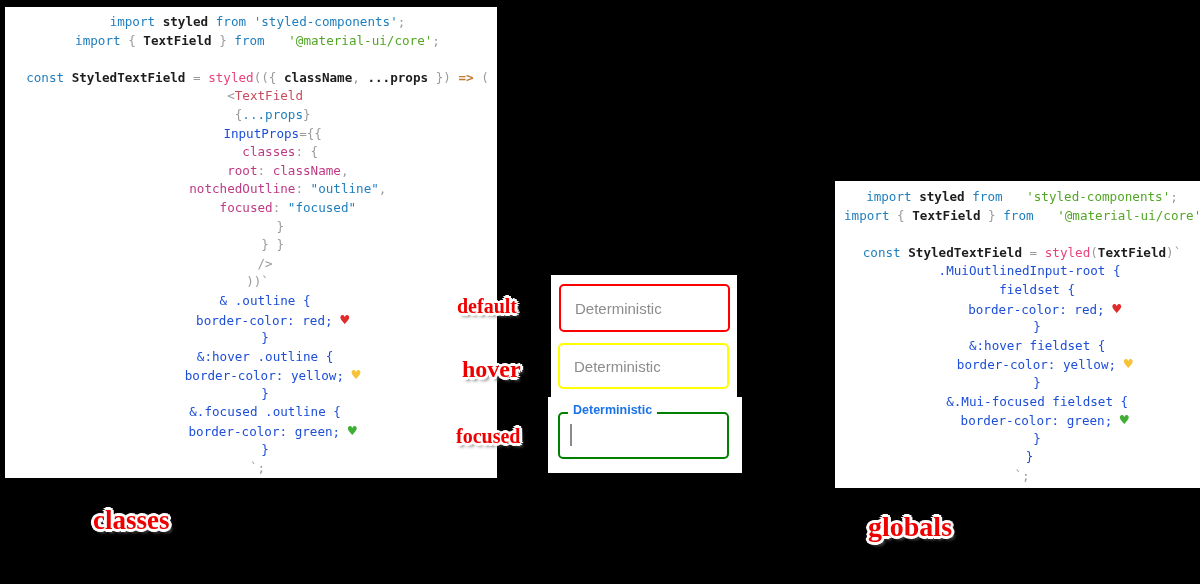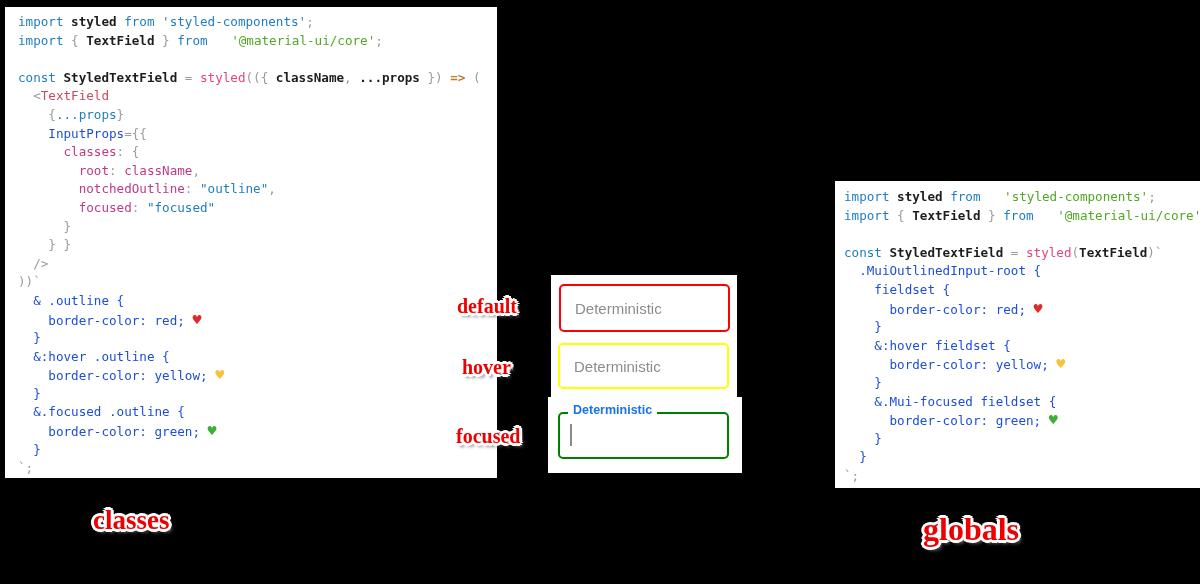--- a/index.html
+++ b/index.html
@@ -10,20 +10,21 @@
     position:relative;
     overflow:hidden;
     font-family:"Liberation Sans", sans-serif;
   }
 
   
   .code-panel {
     position:absolute;
     background:#fff;
     overflow:hidden;
+    text-align:center;
   }
   .panel-left  { left:5px;  top:7px;   width:492px; height:471px; padding:6px 0 0 13px; }
   .panel-right { left:835px; top:181px; width:365px; height:307px; padding:7px 0 0 9px; }
 
   .code {
     font-family:"DejaVu Sans Mono", monospace;
     font-size:12.6px;
     line-height:18.6px;
     white-space:pre;
   }
@@ -95,24 +96,24 @@
     color:#ee0000;
     letter-spacing:0px;
     text-shadow:
       -2px -2px 0 #fff, 2px -2px 0 #fff, -2px 2px 0 #fff, 2px 2px 0 #fff,
       -3px 0 0 #fff, 3px 0 0 #fff, 0 -3px 0 #fff, 0 3px 0 #fff,
       -2px 0 0 #fff, 2px 0 0 #fff, 0 -2px 0 #fff, 0 2px 0 #fff,
       3px 4px 3px rgba(110,110,110,0.85);
     z-index:5;
   }
   .lbl-default { left:457px; top:295px; font-size:20px; }
-  .lbl-hover   { left:462px; top:356px; font-size:20px; }
+  .lbl-hover   { left:462px; top:356px; font-size:24px; }
   .lbl-focused { left:456px; top:425px; font-size:20px; }
   .lbl-classes { left:93px;  top:505px; font-size:27px; }
-  .lbl-globals { left:923px; top:511px; font-size:32px; }
+  .lbl-globals { left:868px; top:511px; font-size:28px; }
 </style>
 </head>
 <body>
 
 <div class="code-panel panel-left">
   <div class="code"><div class="code-line"><span class="tok-kw">import</span><span class="tok-id"> styled</span><span class="tok-kw"> from</span><span class="tok-strb"> 'styled-components'</span><span class="tok-pun">;</span></div><div class="code-line"><span class="tok-kw">import</span><span class="tok-pun"> {</span><span class="tok-id"> TextField</span><span class="tok-pun"> }</span><span class="tok-kw"> from</span><span class="tok-strg"> '@material-ui/core'</span><span class="tok-pun">;</span></div><div class="code-line">&nbsp;</div><div class="code-line"><span class="tok-kw">const</span><span class="tok-id"> StyledTextField</span><span class="tok-pun"> = </span><span class="tok-pink">styled</span><span class="tok-pun">(({ </span><span class="tok-id">className</span><span class="tok-pun">, </span><span class="tok-id">...props</span><span class="tok-pun"> }) </span><span class="tok-arrow">=&gt;</span><span class="tok-pun"> (</span></div><div class="code-line"><span class="tok-pun">  &lt;</span><span class="tok-tag">TextField</span></div><div class="code-line"><span class="tok-pun">    {</span><span class="tok-blue">...props</span><span class="tok-pun">}</span></div><div class="code-line"><span class="tok-green">    InputProps</span><span class="tok-pun">={{</span></div><div class="code-line"><span class="tok-key">      classes</span><span class="tok-pun">: {</span></div><div class="code-line"><span class="tok-key">        root</span><span class="tok-pun">: </span><span class="tok-key">className</span><span class="tok-pun">,</span></div><div class="code-line"><span class="tok-key">        notchedOutline</span><span class="tok-pun">: </span><span class="tok-strb">"outline"</span><span class="tok-pun">,</span></div><div class="code-line"><span class="tok-key">        focused</span><span class="tok-pun">: </span><span class="tok-strb">"focused"</span></div><div class="code-line"><span class="tok-pun">      }</span></div><div class="code-line"><span class="tok-pun">    } }</span></div><div class="code-line"><span class="tok-pun">  /&gt;</span></div><div class="code-line"><span class="tok-pun">))`</span></div><div class="code-line"><span class="tok-green">  &amp; .outline {</span></div><div class="code-line"><span class="tok-green">    border-color: red; </span><span class="tok-hred">♥</span></div><div class="code-line"><span class="tok-green">  }</span></div><div class="code-line"><span class="tok-green">  &amp;:hover .outline {</span></div><div class="code-line"><span class="tok-green">    border-color: yellow; </span><span class="tok-hyel">♥</span></div><div class="code-line"><span class="tok-green">  }</span></div><div class="code-line"><span class="tok-green">  &amp;.focused .outline {</span></div><div class="code-line"><span class="tok-green">    border-color: green; </span><span class="tok-hgrn">♥</span></div><div class="code-line"><span class="tok-green">  }</span></div><div class="code-line"><span class="tok-pun">`;</span></div></div>
 </div>
 
 <div class="code-panel panel-right">
   <div class="code"><div class="code-line"><span class="tok-kw">import</span><span class="tok-id"> styled</span><span class="tok-kw"> from</span><span class="tok-strg"> 'styled-components'</span><span class="tok-pun">;</span></div><div class="code-line"><span class="tok-kw">import</span><span class="tok-pun"> {</span><span class="tok-id"> TextField</span><span class="tok-pun"> }</span><span class="tok-kw"> from</span><span class="tok-strg"> '@material-ui/core'</span><span class="tok-pun">;</span></div><div class="code-line">&nbsp;</div><div class="code-line"><span class="tok-kw">const</span><span class="tok-id"> StyledTextField</span><span class="tok-pun"> = </span><span class="tok-pink">styled</span><span class="tok-pun">(</span><span class="tok-id">TextField</span><span class="tok-pun">)`</span></div><div class="code-line"><span class="tok-green">  .MuiOutlinedInput-root {</span></div><div class="code-line"><span class="tok-green">    fieldset {</span></div><div class="code-line"><span class="tok-green">      border-color: red; </span><span class="tok-hred">♥</span></div><div class="code-line"><span class="tok-green">    }</span></div><div class="code-line"><span class="tok-green">    &amp;:hover fieldset {</span></div><div class="code-line"><span class="tok-green">      border-color: yellow; </span><span class="tok-hyel">♥</span></div><div class="code-line"><span class="tok-green">    }</span></div><div class="code-line"><span class="tok-green">    &amp;.Mui-focused fieldset {</span></div><div class="code-line"><span class="tok-green">      border-color: green; </span><span class="tok-hgrn">♥</span></div><div class="code-line"><span class="tok-green">    }</span></div><div class="code-line"><span class="tok-green">  }</span></div><div class="code-line"><span class="tok-pun">`;</span></div></div>

